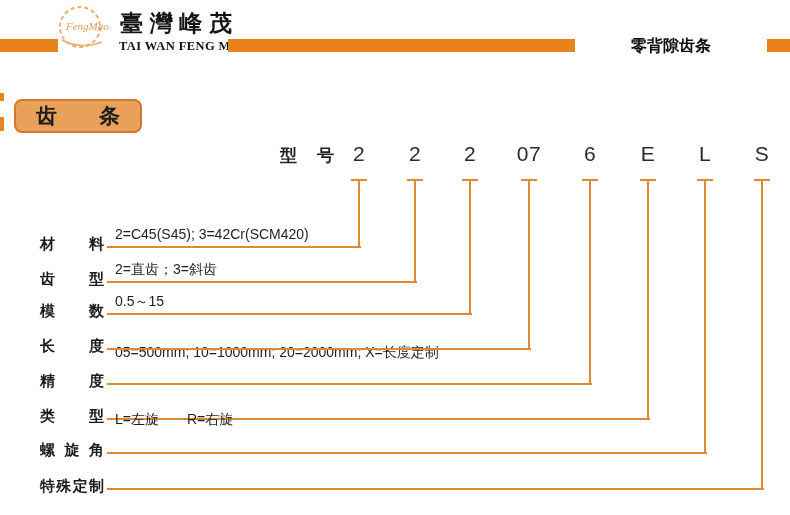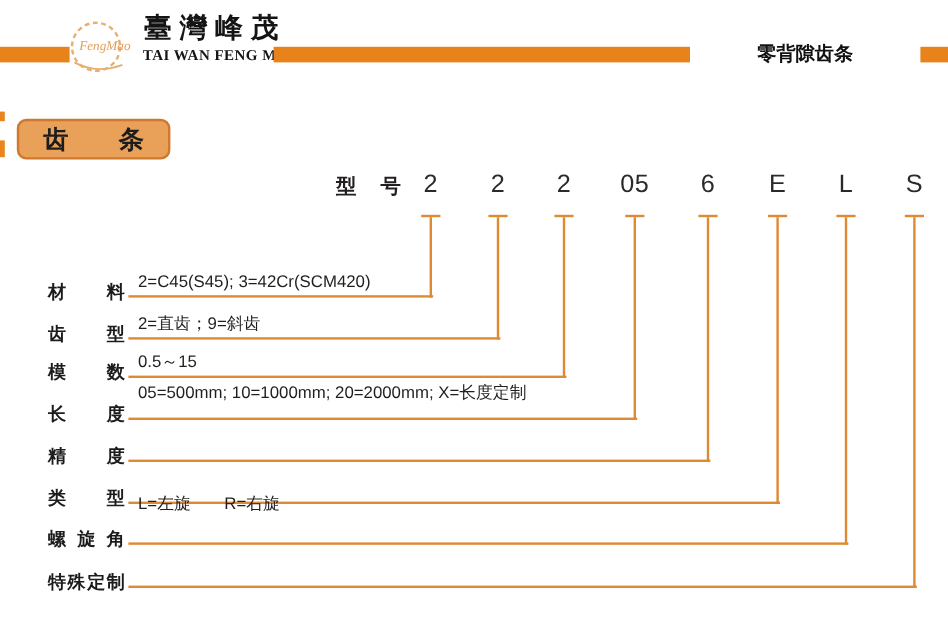--- a/index.html
+++ b/index.html
@@ -5,21 +5,21 @@
   html,body{margin:0;padding:0;background:#ffffff;}
   .page{
     position:relative;width:790px;height:515px;background:#ffffff;overflow:hidden;
     font-family:"Liberation Sans","DejaVu Sans",sans-serif;color:#231F20;
   }
   
   .hdr-bar{position:absolute;top:39px;height:13px;background:#E8821A;}
   .bar-left{left:0;width:58px;}
   .bar-mid{left:228px;width:347px;}
   .bar-right{left:767px;width:23px;}
-  .emblem{position:absolute;left:52px;top:14px;width:66px;height:50px;opacity:.85;}
+  .emblem{position:absolute;left:52px;top:2px;width:66px;height:50px;opacity:.85;}
   .brand-cn{
     position:absolute;left:120px;top:10px;width:112px;height:28px;
     font-family:"Liberation Serif","DejaVu Serif",serif;font-weight:bold;
     font-size:23px;line-height:28px;display:flex;justify-content:space-between;color:#141414;
   }
   .brand-en{
     position:absolute;left:119px;top:39px;
     font-family:"Liberation Serif","DejaVu Serif",serif;font-weight:bold;
     font-size:12.5px;letter-spacing:.4px;color:#141414;white-space:nowrap;
   }
@@ -100,21 +100,21 @@
       </div>
   </div>
 
   <div class="model-label">
       <span>型</span>
       <span>号</span>
     </div>
   <span class="model-seg" style="left:329px">2</span>
   <span class="model-seg" style="left:385px">2</span>
   <span class="model-seg" style="left:440px">2</span>
-  <span class="model-seg" style="left:499px">05</span>
+  <span class="model-seg" style="left:499px">07</span>
   <span class="model-seg" style="left:560px">6</span>
   <span class="model-seg" style="left:618px">E</span>
   <span class="model-seg" style="left:675px">L</span>
   <span class="model-seg" style="left:732px">S</span>
 
   <div class="tick" style="left:351px"></div>
   <div class="tick" style="left:407px"></div>
   <div class="tick" style="left:462px"></div>
   <div class="tick" style="left:521px"></div>
   <div class="tick" style="left:582px"></div>
@@ -135,35 +135,35 @@
       <span>材</span>
       <span>料</span>
     </div>
   <div class="row-value" style="top:225px">2=C45(S45); 3=42Cr(SCM420)</div>
   <div class="row-line" style="top:246px;width:254px"></div>
 
   <div class="row-label" style="top:269px">
       <span>齿</span>
       <span>型</span>
     </div>
-  <div class="row-value" style="top:260px">2=直齿；9=斜齿</div>
+  <div class="row-value" style="top:260px">2=直齿；3=斜齿</div>
   <div class="row-line" style="top:281px;width:310px"></div>
 
   <div class="row-label" style="top:301px">
       <span>模</span>
       <span>数</span>
     </div>
   <div class="row-value" style="top:292px">0.5～15</div>
   <div class="row-line" style="top:313px;width:365px"></div>
 
   <div class="row-label" style="top:336px">
       <span>长</span>
       <span>度</span>
     </div>
-  <div class="row-value" style="top:318px">05=500mm; 10=1000mm; 20=2000mm; X=长度定制</div>
+  <div class="row-value" style="top:343px">05=500mm; 10=1000mm; 20=2000mm; X=长度定制</div>
   <div class="row-line" style="top:348px;width:424px"></div>
 
   <div class="row-label" style="top:371px">
       <span>精</span>
       <span>度</span>
     </div>
   <div class="row-line" style="top:383px;width:485px"></div>
 
   <div class="row-label" style="top:406px">
       <span>类</span>

